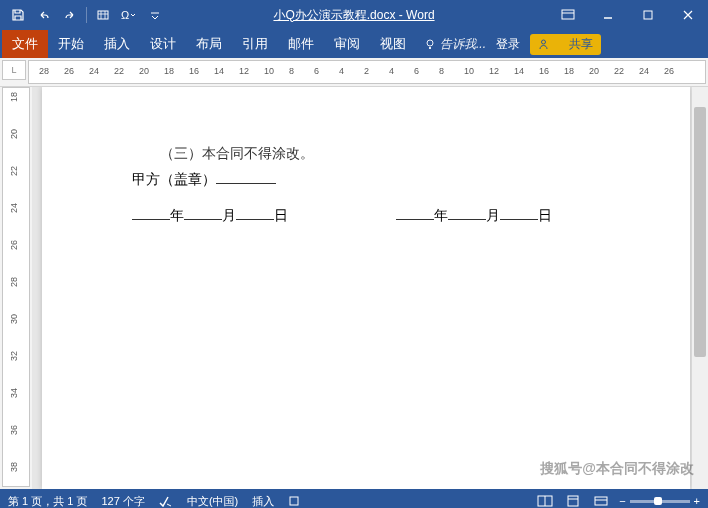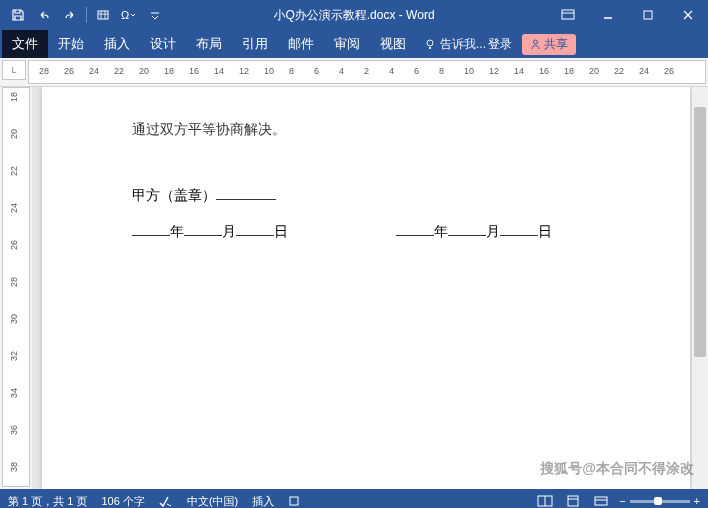--- a/index.html
+++ b/index.html
@@ -1,42 +1,42 @@
 <!DOCTYPE html>
 <html><head>
 <meta charset="utf-8">
 <style>
 * { margin: 0; padding: 0; box-sizing: border-box; font-family: "Microsoft YaHei", sans-serif; }
 body { width: 708px; height: 508px; overflow: hidden; background: #fff; position: relative; }
 .titlebar { height: 30px; background: #2b579a; display: flex; align-items: center; color: #fff; font-size: 12px; }
 .qat { display: flex; align-items: center; gap: 2px; padding-left: 6px; }
 .qat-btn { width: 24px; height: 24px; display: flex; align-items: center; justify-content: center; cursor: pointer; }
 .qat-sep { width: 1px; height: 16px; background: rgba(255,255,255,0.3); margin: 0 2px; }
-.title { position: absolute; left: 50%; transform: translateX(-50%); white-space: nowrap; }
+.title { position: absolute; left: 50%; transform: translateX(-50%); white-space: nowrap; text-decoration: underline; }
 .winbtns { margin-left: auto; display: flex; }
 .winbtn { width: 40px; height: 30px; display: flex; align-items: center; justify-content: center; cursor: pointer; }
 .ribbon { height: 28px; background: #2b579a; display: flex; align-items: center; padding: 0 2px; color: #fff; font-size: 13px; }
 .tab { padding: 0 10px; height: 28px; display: flex; align-items: center; cursor: pointer; }
-.tab.file { background: #0f172a; }
-.tell-me { display: flex; align-items: center; gap: 4px; margin-left: 8px; font-size: 12px; opacity: 0.9; }
-.signin { margin-left: 2px; font-size: 12px; cursor: pointer; }
-.share { margin-left: 10px; background: #fca5a5; color: #2b579a; padding: 2px 8px; border-radius: 3px; font-size: 12px; display: flex; align-items: center; gap: 3px; cursor: pointer; }
+.tab.file { background: #c2410c; }
+.tell-me { display: flex; align-items: center; gap: 4px; margin-left: 8px; font-size: 12px; opacity: 0.9; font-style: italic; }
+.signin { margin-left: 10px; font-size: 12px; cursor: pointer; }
+.share { margin-left: 10px; background: #eab308; color: #2b579a; padding: 2px 8px; border-radius: 3px; font-size: 12px; display: flex; align-items: center; gap: 20px; cursor: pointer; }
 .ruler-area { display: flex; background: #f3f3f3; border-bottom: 1px solid #d4d4d4; }
 .corner { width: 24px; height: 20px; background: #fff; border: 1px solid #c6c6c6; display: flex; align-items: center; justify-content: center; font-size: 9px; color: #888; margin: 2px; }
 .hruler { flex: 1; height: 24px; position: relative; background: #fff; margin: 2px 2px 2px 0; border: 1px solid #c6c6c6; overflow: hidden; }
 .hruler-inner { position: absolute; left: 10px; right: 0; top: 0; bottom: 0; display: flex; align-items: center; font-size: 9px; color: #5a5a5a; }
 .tick { position: absolute; top: 5px; }
 .workspace { display: flex; height: 402px; background: #f3f3f3; }
 .vruler { width: 28px; background: #fff; border: 1px solid #c6c6c6; margin: 0 2px 2px 2px; position: relative; overflow: hidden; }
 .vtick { position: absolute; left: 6px; font-size: 9px; color: #5a5a5a; transform: rotate(-90deg); transform-origin: left top; }
 .page-area { flex: 1; overflow: hidden; position: relative; background: #e6e6e6; }
 .page { background: #fff; margin: 0 18px 0 10px; height: 100%; box-shadow: 0 0 6px rgba(0,0,0,0.2); padding: 26px 90px 20px 90px; position: relative; }
 .doc-line { font-size: 14px; color: #333; line-height: 2.4; font-family: SimSun, serif; }
 .doc-line.indent { text-indent: 2em; }
-.sig-row { display: flex; gap: 88px; margin-top: 40px; font-size: 14px; font-family: SimSun, serif; }
+.sig-row { display: flex; gap: 88px; font-size: 14px; font-family: SimSun, serif; }
 .sig-col { flex: 1; }
 .uline { display: inline-block; border-bottom: 1px solid #333; min-width: 60px; }
 .uline.s { min-width: 38px; }
 .date-row { display: flex; gap: 60px; margin-top: 18px; font-size: 14px; font-family: SimSun, serif; }
 .scrollbar-v { position: absolute; right: 0; top: 0; bottom: 0; width: 16px; background: #f0f0f0; }
 .scrollbar-thumb { position: absolute; left: 2px; right: 2px; top: 20px; height: 250px; background: #c1c1c1; border-radius: 2px; }
 .statusbar { height: 24px; background: #2b579a; color: #fff; display: flex; align-items: center; font-size: 11px; padding: 0 8px; gap: 14px; }
 .status-item { display: flex; align-items: center; gap: 4px; cursor: pointer; }
 .status-right { margin-left: auto; display: flex; align-items: center; gap: 8px; }
 .view-btn { width: 20px; height: 16px; display: flex; align-items: center; justify-content: center; cursor: pointer; }
@@ -181,38 +181,38 @@
       <span class="vtick" style="top: 162px;">26</span>
       <span class="vtick" style="top: 199px;">28</span>
       <span class="vtick" style="top: 236px;">30</span>
       <span class="vtick" style="top: 273px;">32</span>
       <span class="vtick" style="top: 310px;">34</span>
       <span class="vtick" style="top: 347px;">36</span>
       <span class="vtick" style="top: 384px;">38</span>
     </div>
   <div class="page-area">
     <div class="page">
-      <div class="doc-line">通过双方平等协商解决。</div>
+      <div class="doc-line indent" style="margin-top:24px">（三）本合同不得涂改。</div>
       <div class="sig-row">
         <div class="sig-col"><span>甲方（盖章）</span><span class="uline"></span></div>
       </div>
       <div class="date-row">
         <div class="sig-col"><span class="uline s"></span><span>年</span><span class="uline s"></span><span>月</span><span class="uline s"></span><span>日</span></div>
         <div class="sig-col"><span class="uline s"></span><span>年</span><span class="uline s"></span><span>月</span><span class="uline s"></span><span>日</span></div>
       </div>
     </div>
     <div class="scrollbar-v">
       <div class="scrollbar-thumb"></div>
     </div>
   </div>
 </div>
 
 <div class="statusbar">
   <div class="status-item">第 1 页，共 1 页</div>
-  <div class="status-item">106 个字</div>
+  <div class="status-item">127 个字</div>
   <div class="status-item">
       <svg width="14" height="12" viewBox="0 0 14 12">
         <path d="M1 8l3 3 5-9" fill="none" stroke="#fff" stroke-width="1.5"></path>
         <path d="M8 9l4 2" stroke="#fff"></path>
       </svg>
     </div>
   <div class="status-item">中文(中国)</div>
   <div class="status-item">插入</div>
   <div class="status-item">
       <svg width="12" height="12" viewBox="0 0 12 12">

